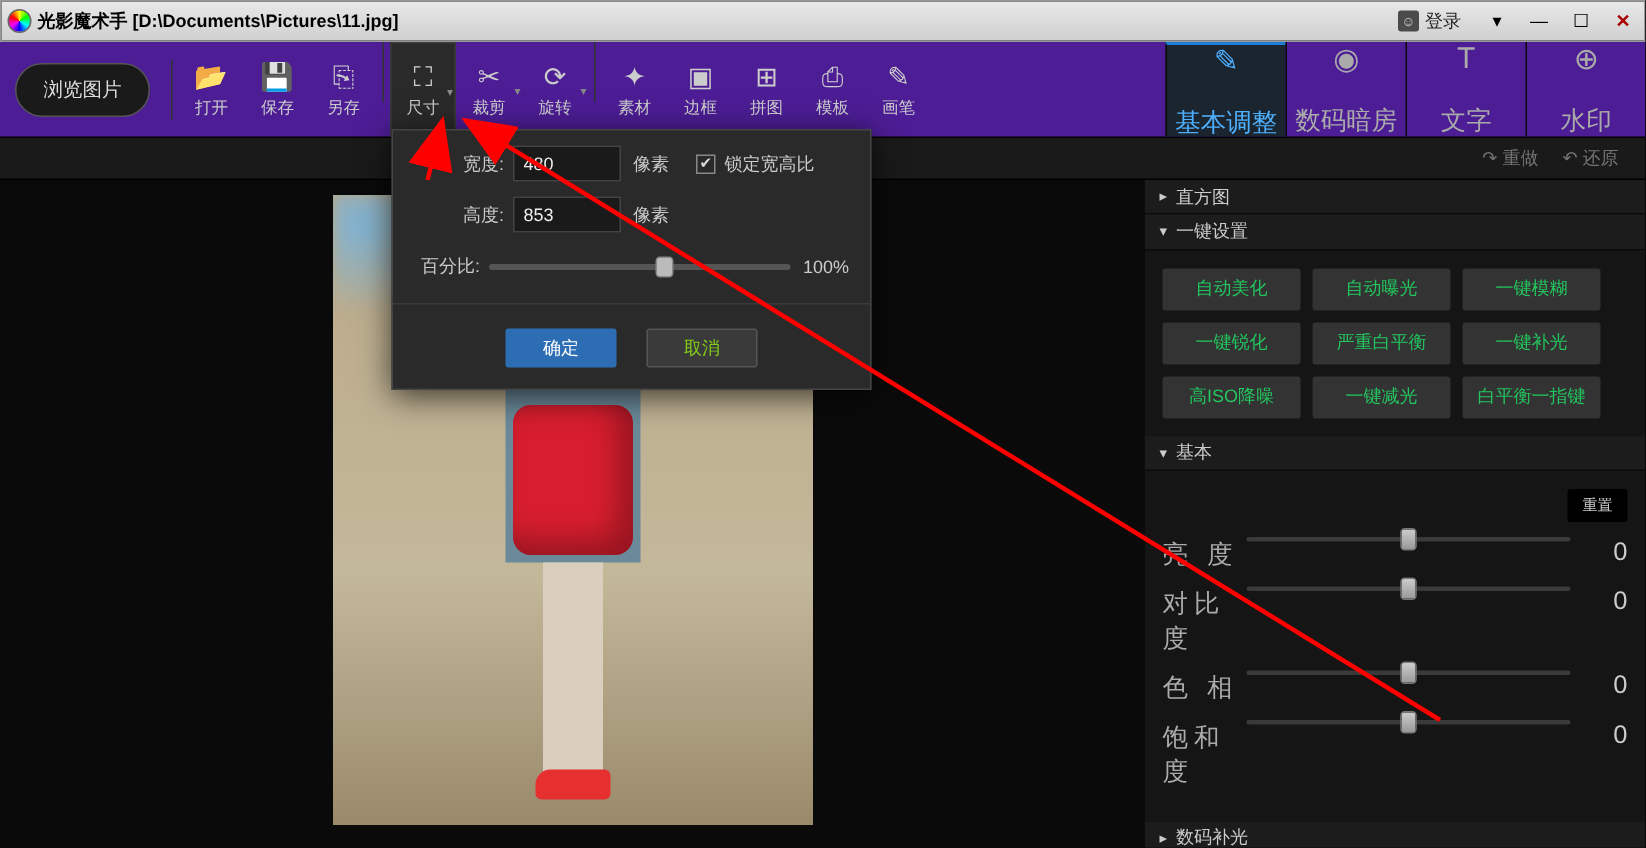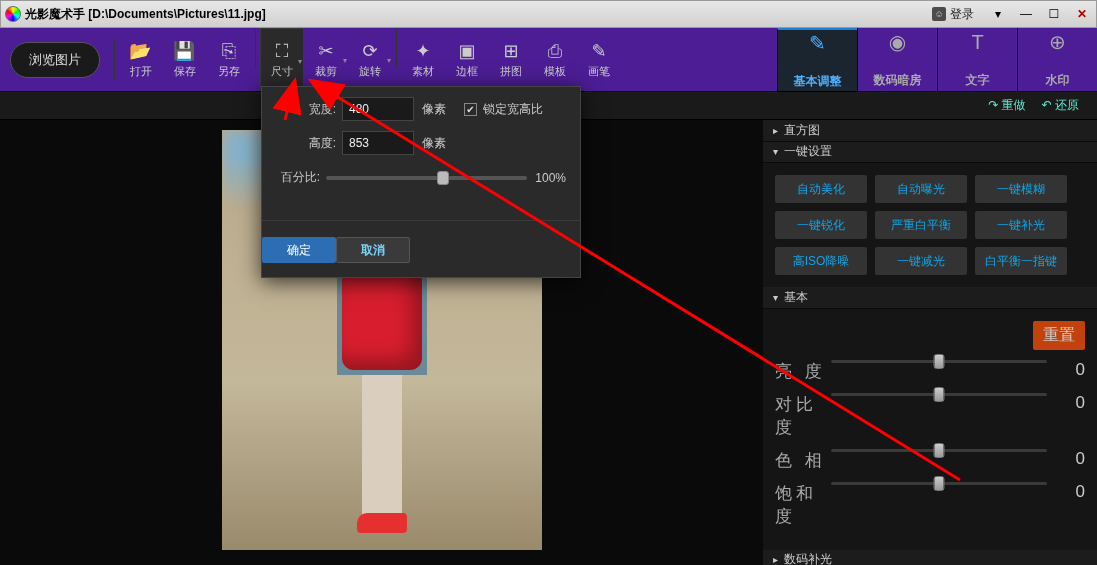--- a/index.html
+++ b/index.html
@@ -23,24 +23,24 @@
 .tool-btn .ticon { font-size: 18px; height: 22px; display: flex; align-items: center; }
 .tool-btn .tlabel { font-size: 11px; margin-top: 2px; }
 .tool-btn .dd { position: absolute; right: 1px; top: 28px; font-size: 8px; color: #888; }
 .tool-sep { width: 1px; height: 40px; background: #333; margin: 0 4px; }
 
 
 .rtabs { display: flex; height: 100%; margin-left: auto; }
 .rtab { width: 80px; display: flex; flex-direction: column; align-items: center; justify-content: center; color: #aaa; cursor: pointer; border-left: 1px solid #0a0a0a; }
 .rtab.active { background: #1b2530; border-top: 2px solid #1e7fd6; color: #4db0ff; }
 .rtab .ricon { font-size: 20px; height: 24px; display: flex; align-items: center; }
-.rtab .rlabel { font-size: 12px; margin-top: 18px; font-weight: bold; }
-
-
-.subbar { height: 28px; background: #1a1a1a; display: flex; align-items: center; justify-content: flex-end; padding-right: 10px; color: #5eead4; font-size: 12px; border-bottom: 1px solid #000; }
+.rtab .rlabel { font-size: 17px; margin-top: 18px; }
+
+
+.subbar { height: 28px; background: #1a1a1a; display: flex; align-items: center; justify-content: flex-end; padding-right: 10px; color: #737373; font-size: 12px; border-bottom: 1px solid #000; }
 .subbar span { margin: 0 8px; cursor: pointer; }
 
 
 .main { display: flex; height: calc(565px - 22px - 64px - 28px); }
 .canvas { flex: 1; background: #0a0a0a; position: relative; display: flex; align-items: flex-start; justify-content: center; overflow: hidden; }
 .photo { width: 320px; height: 420px; margin-top: 10px; position: relative; background: linear-gradient(180deg, #b8a888 0%, #c4b89a 60%, #9a8a6c 100%); overflow: hidden; }
 .photo .girl { position: absolute; left: 50%; top: 60px; transform: translateX(-50%); width: 140px; height: 340px; }
 .photo .head { width: 50px; height: 60px; background: #3a2f2a; border-radius: 50% 50% 40% 40%; margin: 0 auto; }
 .photo .body { width: 90px; height: 130px; background: #6a8a9a; margin: -5px auto 0; border-radius: 10px 10px 0 0; }
 .photo .bag { position: absolute; top: 80px; left: 50%; transform: translateX(-50%); width: 80px; height: 100px; background: #d81e2e; border-radius: 12px; box-shadow: inset -10px -10px 20px rgba(0,0,0,0.3); }
@@ -53,34 +53,34 @@
 .size-dlg .row { display: flex; align-items: center; padding: 10px 30px 0; color: #ccc; font-size: 12px; }
 .size-dlg .row label { width: 44px; text-align: right; margin-right: 6px; }
 .size-dlg .row input[type=text] { width: 72px; background: #1a1a1a; border: 1px solid #444; color: #eee; padding: 4px 6px; font-size: 12px; }
 .size-dlg .row .unit { margin-left: 8px; }
 .size-dlg .lock { margin-left: 18px; display: flex; align-items: center; }
 .size-dlg .lock .cb { width: 13px; height: 13px; border: 1px solid #888; margin-right: 6px; display: flex; align-items: center; justify-content: center; color: #ddd; font-size: 10px; }
 .size-dlg .pct-row { padding: 14px 14px 8px; display: flex; align-items: center; color: #ccc; font-size: 12px; }
 .size-dlg .pct-row label { width: 44px; text-align: right; margin-right: 6px; }
 .size-dlg .slider-track { flex: 1; height: 4px; background: #555; position: relative; border-radius: 2px; margin-right: 8px; }
 .size-dlg .slider-thumb { position: absolute; top: -5px; width: 12px; height: 14px; background: #bbb; border-radius: 3px; border: 1px solid #888; }
-.size-dlg .btns { display: flex; padding: 16px 0 14px; border-top: 1px solid #3a3a3a; margin-top: 26px; }
+.size-dlg .btns { display: flex; justify-content: center; gap: 20px; padding: 16px 0 14px; border-top: 1px solid #3a3a3a; margin-top: 8px; }
 .size-dlg .btn { width: 74px; height: 26px; display: flex; align-items: center; justify-content: center; font-size: 12px; cursor: pointer; border-radius: 2px; }
 .size-dlg .btn.ok { background: #2d6db3; color: #fff; }
-.size-dlg .btn.cancel { background: #3a3a3a; color: #7dd3fc; border: 1px solid #555; font-weight: bold; }
+.size-dlg .btn.cancel { background: #3a3a3a; color: #84cc16; border: 1px solid #555; }
 
 
 .rpanel { width: 334px; background: #151515; display: flex; flex-direction: column; overflow: hidden; color: #ccc; }
 .section-hdr { height: 30px; background: #1c1c1c; display: flex; align-items: center; padding: 0 10px; font-size: 12px; border-bottom: 1px solid #0a0a0a; cursor: pointer; }
 .section-hdr .chev { margin-right: 6px; font-size: 10px; }
 .section-body { padding: 12px; }
 .btn-grid { display: flex; flex-wrap: wrap; gap: 8px; }
-.ap-btn { width: 92px; height: 28px; background: #333; color: #0ea5e9; font-size: 12px; display: flex; align-items: center; justify-content: center; cursor: pointer; border-radius: 2px; }
+.ap-btn { width: 92px; height: 28px; background: #333; color: #22c55e; font-size: 12px; display: flex; align-items: center; justify-content: center; cursor: pointer; border-radius: 2px; }
 .reset-row { display: flex; justify-content: flex-end; margin-bottom: 10px; }
-.reset-btn { padding: 4px 10px; background: #c2410c; font-size: 16px; cursor: pointer; border-radius: 2px; }
+.reset-btn { padding: 4px 10px; background: #000000; font-size: 10px; cursor: pointer; border-radius: 2px; }
 .slider-row { display: flex; margin: 10px 0; font-size: 17px; }
 .slider-row .slabel { width: 56px; letter-spacing: 4px; color: #aaa; }
 .slider-row .strack { flex: 1; height: 3px; background: #3a3a3a; position: relative; border-radius: 2px; }
 .slider-row .sthumb { position: absolute; top: -6px; left: 50%; transform: translateX(-50%); width: 11px; height: 15px; background: linear-gradient(#ccc,#999); border-radius: 3px; border: 1px solid #777; cursor: pointer; }
 .slider-row .sval { width: 30px; text-align: right; margin-left: 8px; color: #ccc; }
 
 
 .arrow-svg { position: absolute; top: 0; left: 0; width: 1097px; height: 565px; pointer-events: none; z-index: 30; }
 </style>
 </head>

